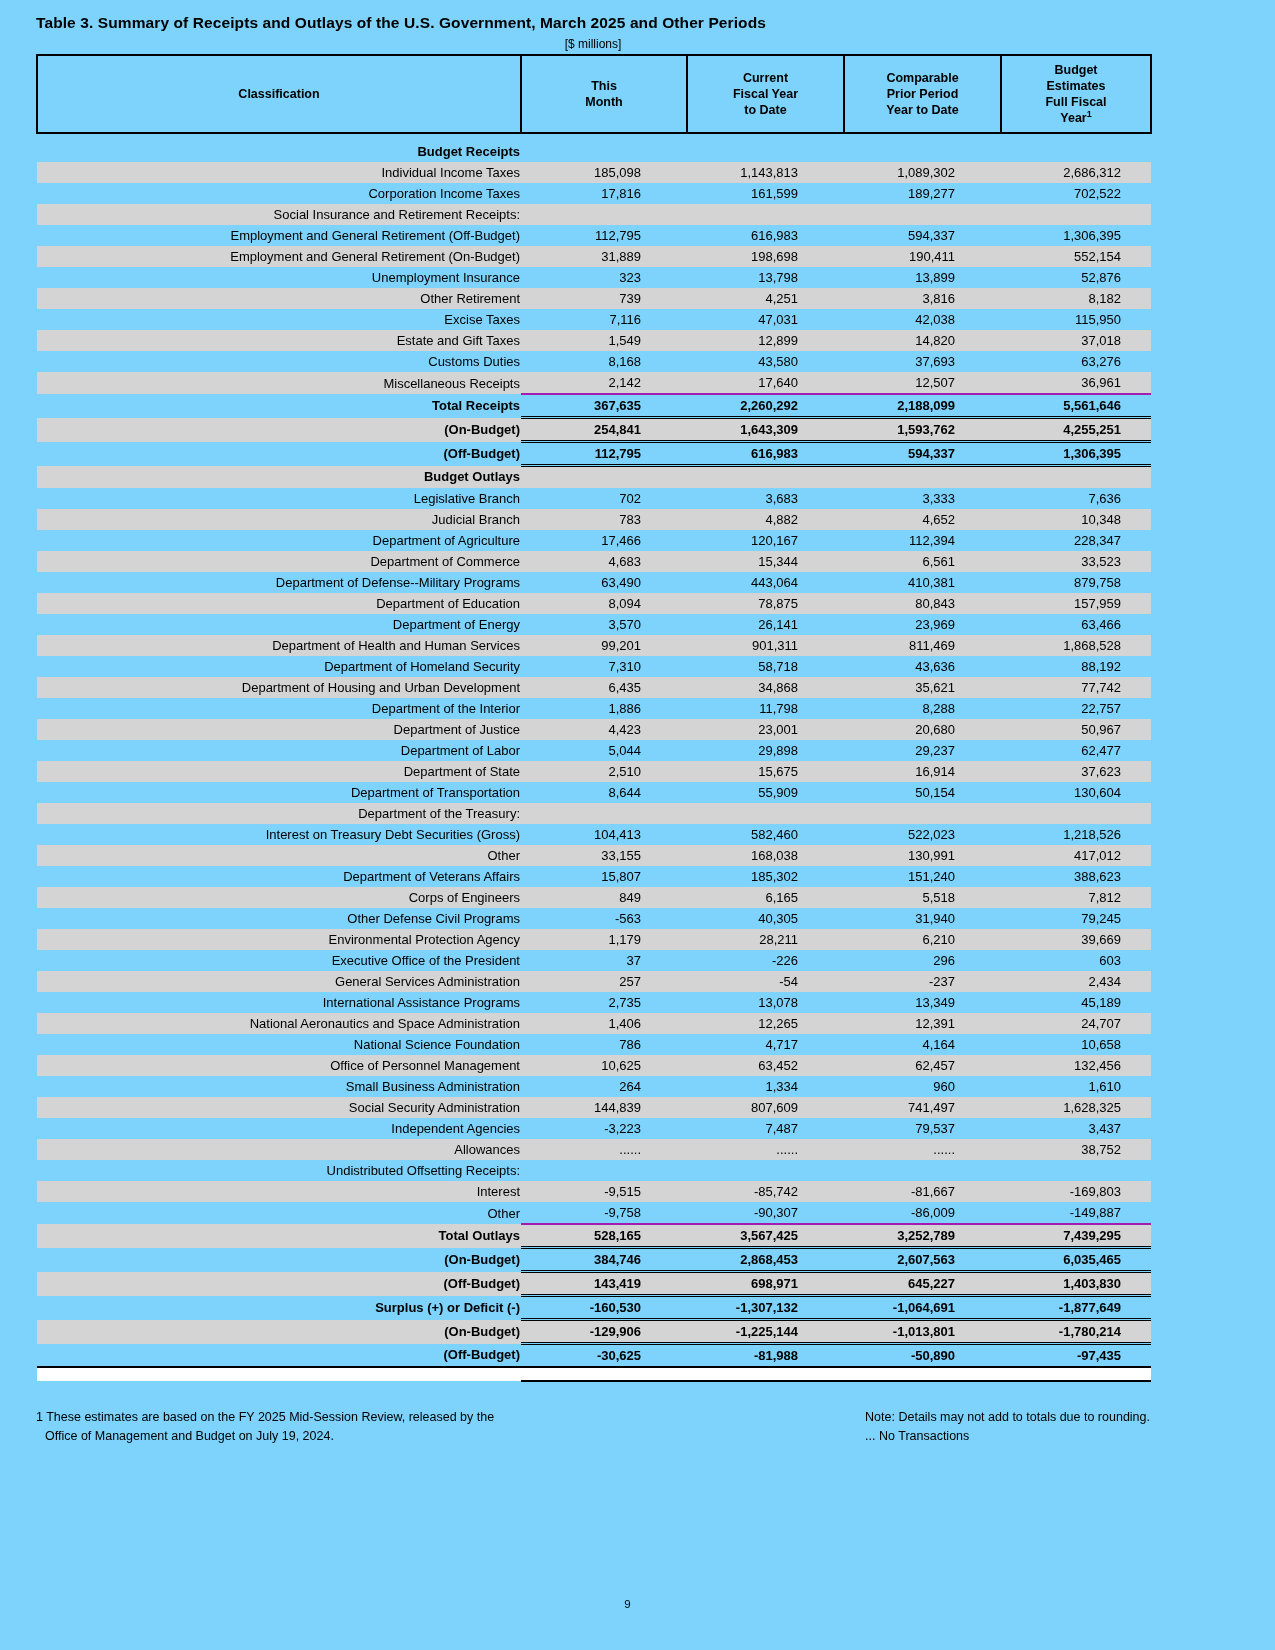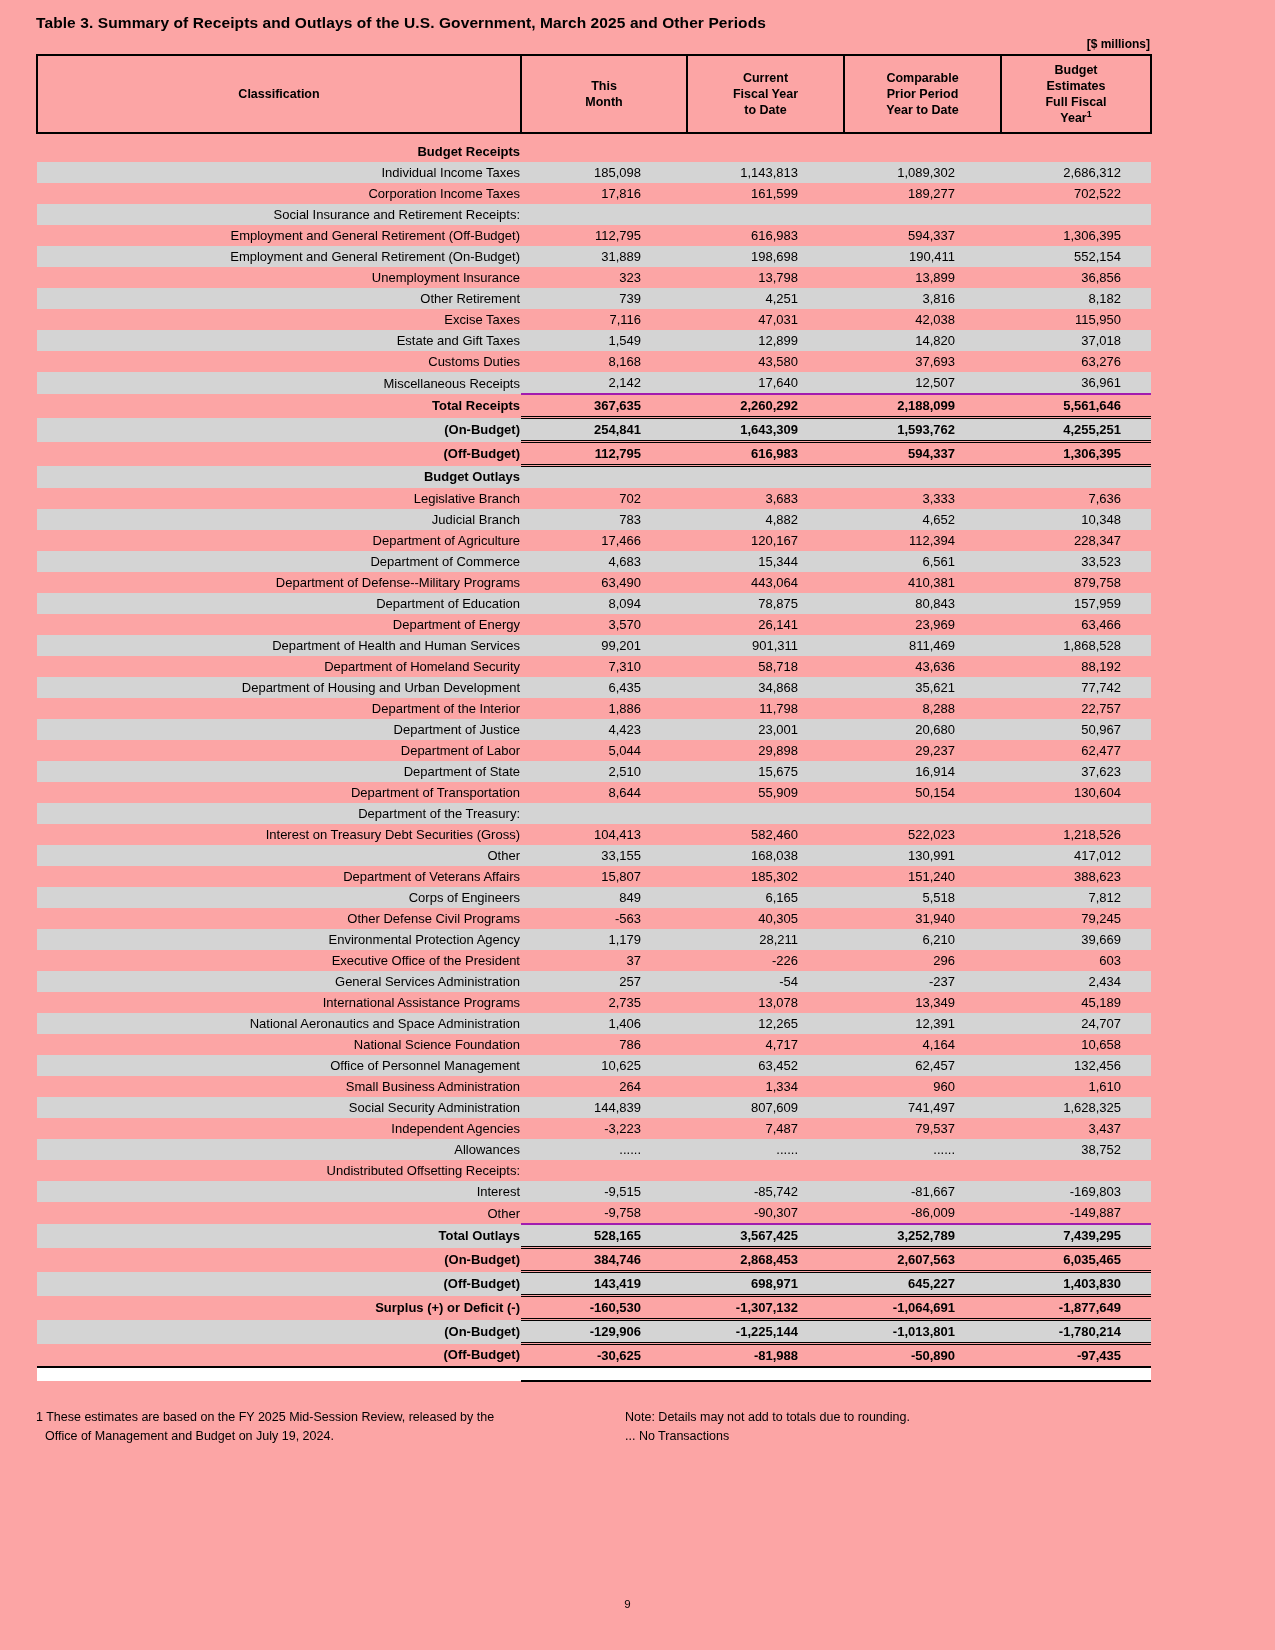--- a/index.html
+++ b/index.html
@@ -1,39 +1,39 @@
 <!DOCTYPE html>
 <html><head>
 <meta charset="utf-8">
 <style>
   html, body { margin: 0; padding: 0; background: #fff; }
   .page {
     position: relative;
     width: 1275px;
     height: 1650px;
-    background: #fca5a5;
+    background: #7dd3fc;
     font-family: "Liberation Sans", sans-serif;
     color: #000;
     overflow: hidden;
   }
   .content {
     position: absolute;
     left: 36px;
     top: 14px;
     width: 1114px;
   }
   .doc-title {
     font-size: 15.5px;
     font-weight: bold;
     margin: 0 0 5px 0;
     letter-spacing: 0.1px;
   }
   .units {
-    text-align: right;
-    font-weight: bold;
+    text-align: center;
+    font-weight: normal;
     font-size: 12px;
     margin-bottom: 3px;
   }
   table.summary {
     width: 100%;
     border-collapse: collapse;
     table-layout: fixed;
   }
   col.c-class { width: 484px; }
   col.c-m     { width: 166px; }
@@ -76,20 +76,21 @@
   td.rule-double { border-top: 3px double #000; }
   tr.last-row td { border-bottom: 2px solid #000; }
   tr.bottom-spacer td { height: 12px; background: #fff; }
   tr.bottom-spacer td.num-underline { border-bottom: 2px solid #000; }
 
   .footnotes {
     display: flex;
     margin-top: 26px;
     font-size: 12.5px;
     line-height: 1.55;
+    justify-content: space-between;
   }
   .fn-left { width: 565px; flex: 0 0 565px; }
   .fn-left .fn-line2 { padding-left: 9px; }
   .fn-right { margin-left: 24px; }
   .page-number {
     position: absolute;
     top: 1598px;
     left: 0;
     width: 1255px;
     text-align: center;
@@ -177,21 +178,21 @@
             <td class="num">31,889</td>
             <td class="num">198,698</td>
             <td class="num">190,411</td>
             <td class="num">552,154</td>
           </tr>
           <tr>
             <td class="label ind2">Unemployment Insurance</td>
             <td class="num">323</td>
             <td class="num">13,798</td>
             <td class="num">13,899</td>
-            <td class="num">36,856</td>
+            <td class="num">52,876</td>
           </tr>
           <tr class="shaded">
             <td class="label ind2">Other Retirement</td>
             <td class="num">739</td>
             <td class="num">4,251</td>
             <td class="num">3,816</td>
             <td class="num">8,182</td>
           </tr>
           <tr>
             <td class="label ind1">Excise Taxes</td>

